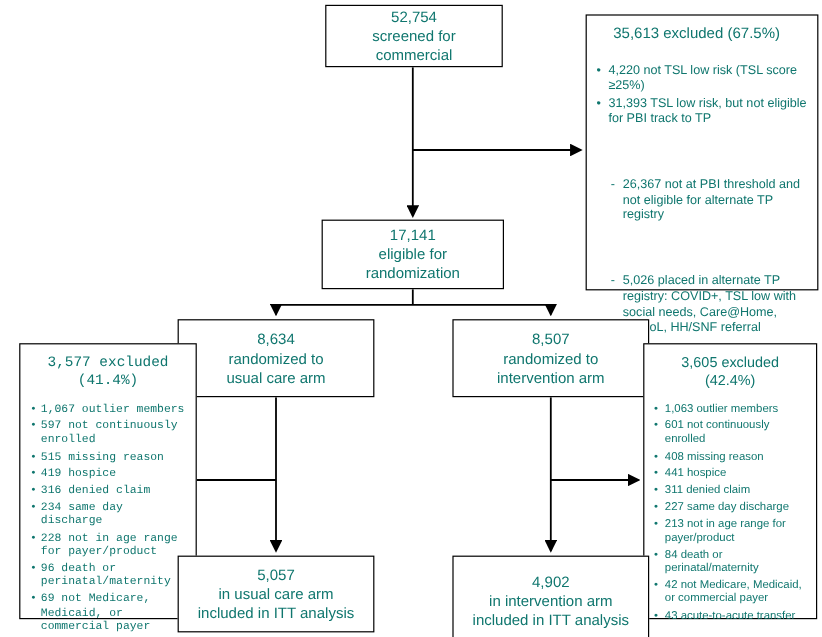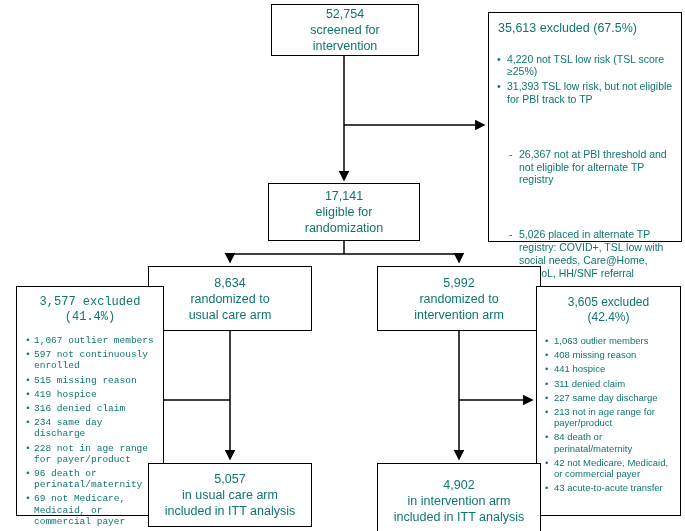--- a/index.html
+++ b/index.html
@@ -39,21 +39,21 @@
   }
   .excl .title {
     font-size: 12px;
     line-height: 1.25;
     text-align: center;
     margin: 2px 0 10px 0;
   }
   .excl.top .title {
     text-align: left;
     font-size: 12.5px;
-    margin: 2px 0 16px 1px;
+    margin: 2px 0 16px 14px;
   }
   .excl.top { font-size: 10.5px; line-height: 1.22; }
   .excl ul {
     list-style: none;
     margin: 0;
     padding: 0;
   }
   .excl li {
     position: relative;
     padding-left: 9px;
@@ -107,21 +107,21 @@
       <path d="M230 331 L230 459" marker-end="url(#arrow)"></path>
       <path d="M230 400 L140 400" marker-end="url(#arrow)"></path>
       <path d="M459 331 L459 459" marker-end="url(#arrow)"></path>
       <path d="M459 400 L532 400" marker-end="url(#arrow)"></path>
     </g>
   </svg>
 
   <div class="box flow" id="box-screened">
     <div>52,754</div>
     <div>screened for</div>
-    <div>intervention</div>
+    <div>commercial</div>
   </div>
 
   <div class="box excl top" id="box-excl-top">
     <div class="title">35,613 excluded (67.5%)</div>
     <ul>
       <li>4,220 not TSL low risk (TSL score ≥25%)</li>
       <li>31,393 TSL low risk, but not eligible for PBI track to TP</li>
       <li class="sub">26,367 not at PBI threshold and not eligible for alternate TP registry</li>
       <li class="sub">5,026 placed in alternate TP registry: COVID+, TSL low with social needs, Care@Home, MyQoL, HH/SNF referral</li>
     </ul>
@@ -133,21 +133,21 @@
     <div>randomization</div>
   </div>
 
   <div class="box flow" id="box-usual">
     <div>8,634</div>
     <div>randomized to</div>
     <div>usual care arm</div>
   </div>
 
   <div class="box flow" id="box-intervention">
-    <div>5,992</div>
+    <div>8,507</div>
     <div>randomized to</div>
     <div>intervention arm</div>
   </div>
 
   <div class="box excl" id="box-excl-left">
     <div class="title">
       <div>3,577 excluded</div>
       <div>(41.4%)</div>
     </div>
     <ul>
@@ -164,20 +164,21 @@
     </ul>
   </div>
 
   <div class="box excl" id="box-excl-right">
     <div class="title">
       <div>3,605 excluded</div>
       <div>(42.4%)</div>
     </div>
     <ul>
       <li>1,063 outlier members</li>
+      <li>601 not continuously enrolled</li>
       <li>408 missing reason</li>
       <li>441 hospice</li>
       <li>311 denied claim</li>
       <li>227 same day discharge</li>
       <li>213 not in age range for payer/product</li>
       <li>84 death or perinatal/maternity</li>
       <li>42 not Medicare, Medicaid, or commercial payer</li>
       <li>43 acute-to-acute transfer</li>
     </ul>
   </div>

